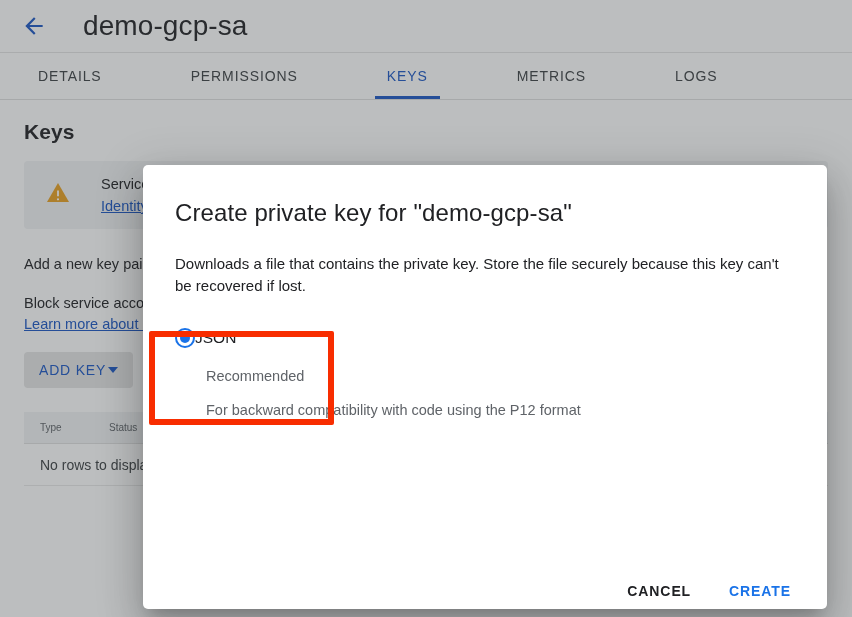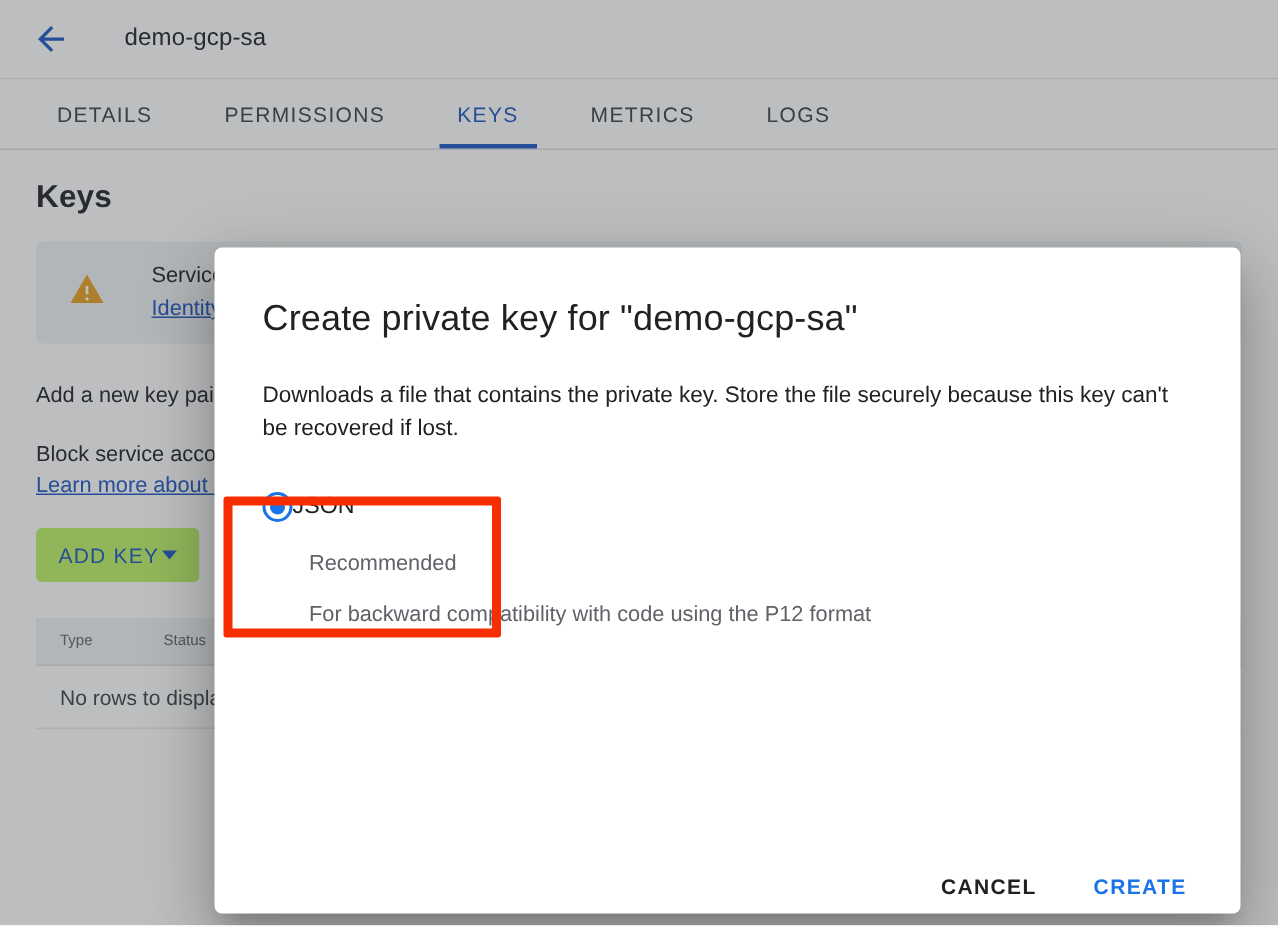--- a/index.html
+++ b/index.html
@@ -35,35 +35,36 @@
     padding-left: 14px;
     border-bottom: 1px solid #e4e4e4;
   }
   .back-arrow {
     width: 40px; height: 40px;
     display: flex; align-items: center; justify-content: center;
     flex: 0 0 auto;
   }
   .back-arrow svg { display: block; }
   .topbar-title {
-    font-size: 16px;
+    font-size: 28px;
     color: #202124;
     margin-left: 29px;
     letter-spacing: 0.1px;
     white-space: nowrap;
   }
 
   .tabs {
     position: relative;
     height: 47px;
     display: flex;
     align-items: stretch;
     padding-left: 14px;
     background: #ffffff;
     border-bottom: 1px solid #e0e0e0;
+    gap: 41px;
   }
   .tab {
     display: flex;
     align-items: center;
     padding: 0 24px;
     font-size: 14px;
     letter-spacing: 0.9px;
     color: #3c4043;
     position: relative;
     white-space: nowrap;
@@ -119,21 +120,21 @@
     margin-bottom: 20px;
     white-space: nowrap;
   }
 
   .addkey-btn {
     display: inline-flex;
     align-items: center;
     gap: 2px;
     height: 36px;
     padding: 0 14px;
-    background: #bef264;
+    background: #e5e5e5;
     border: 1px solid transparent;
     border-radius: 4px;
     color: #1a56c4;
     font-size: 14px;
     font-weight: 500;
     letter-spacing: 0.8px;
     margin-bottom: 24px;
   }
   .caret {
     width: 0; height: 0;

